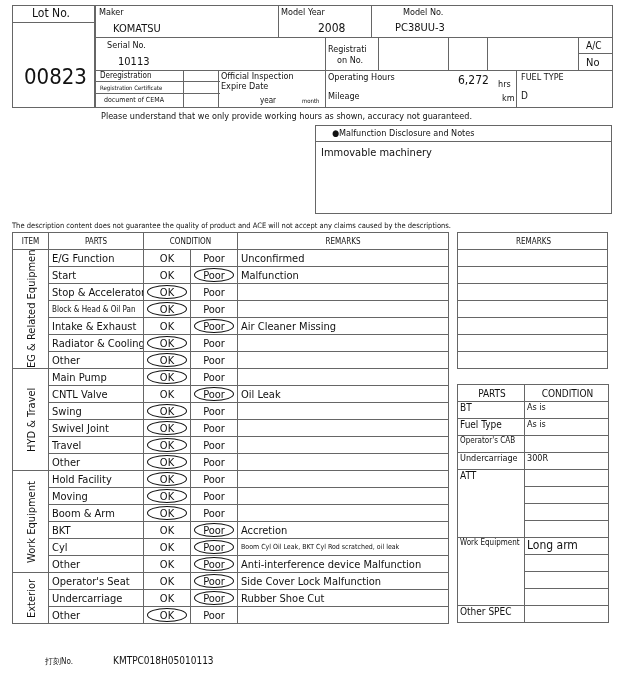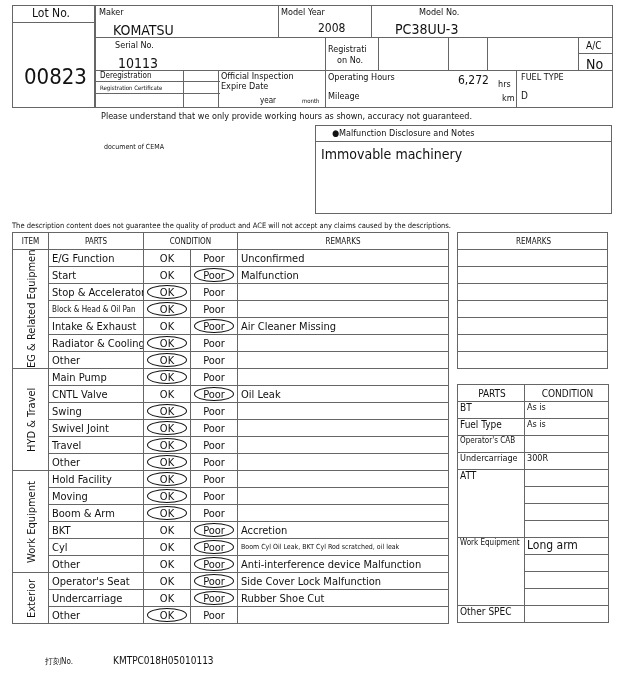--- a/index.html
+++ b/index.html
@@ -1,20 +1,20 @@
 <!DOCTYPE html>
 <html><head>
 <meta charset="utf-8">
 <style>
   html, body { margin:0; padding:0; background:#fff; }
   body { width:640px; height:680px; position:relative; overflow:hidden;
          font-family:"DejaVu Sans Condensed","DejaVu Sans",sans-serif; color:#111; }
   .bx { position:absolute; border:1px solid #666; box-sizing:border-box; }
   .t { position:absolute; white-space:nowrap; }
-  .f8 { font-size:8px; } .f9 { font-size:9px; } .f10 { font-size:10px; } .f11 { font-size:14px; } .f12 { font-size:12px; } .f22 { font-size:22px; }
+  .f8 { font-size:8px; } .f9 { font-size:9px; } .f10 { font-size:10px; } .f11 { font-size:11px; } .f12 { font-size:12px; } .f22 { font-size:22px; }
   .hl { position:absolute; height:0; border-top:1px solid #666; }
   .vl { position:absolute; width:0; border-left:1px solid #666; }
   table.ins { position:absolute; border-collapse:collapse; table-layout:fixed; }
   table.ins td { border:1px solid #666; height:16px; padding:0 0 0 3px; font-size:11px; white-space:nowrap; overflow:hidden; }
   .ok, .poor { text-align:center; padding:0 !important; position:relative; }
   .circ::after { content:""; position:absolute; left:3px; right:3px; top:1px; bottom:1px; border:1.6px solid #111; border-radius:50%; }
   .vert { writing-mode:vertical-rl; transform:rotate(180deg); font-size:10px; text-align:center; padding:0 !important; }
   .small { font-size:8px !important; }
   .tiny { font-size:7px !important; }
   table.side { position:absolute; border-collapse:collapse; table-layout:fixed; }
@@ -44,33 +44,33 @@
 <div class="vl" style="left:487px;top:37px;height:33px;"></div>
 <div class="vl" style="left:578px;top:37px;height:33px;"></div>
 <div class="vl" style="left:516px;top:70px;height:38px;"></div>
 <div class="vl" style="left:183px;top:70px;height:38px;"></div>
 <div class="vl" style="left:218px;top:70px;height:38px;"></div>
 
 <div class="t f9" style="left:99px;top:7px;">Maker</div>
 <div class="t f11" style="left:113px;top:22px;">KOMATSU</div>
 <div class="t f9" style="left:281px;top:7px;">Model Year</div>
 <div class="t f12" style="left:318px;top:21px;">2008</div>
-<div class="t f9" style="left:391px;top:7px;padding-left:28px;">Model No.</div>
+<div class="t f9" style="left:375px;top:7px;padding-left:28px;">Model No.</div>
 <div class="t f11" style="left:395px;top:21px;">PC38UU-3</div>
 
-<div class="t f9" style="left:115px;top:40px;">Serial No.</div>
+<div class="t f9" style="left:107px;top:40px;">Serial No.</div>
 <div class="t f11" style="left:118px;top:55px;">10113</div>
 <div class="t f9" style="left:328px;top:44px;">Registrati</div>
 <div class="t f9" style="left:337px;top:55px;">on No.</div>
 <div class="t f10" style="left:586px;top:40px;">A/C</div>
 <div class="t f11" style="left:586px;top:56px;">No</div>
 
 <div class="t f8" style="left:100px;top:71px;">Deregistration</div>
 <div class="t" style="left:100px;top:84px;font-size:6px;">Registration Certificate</div>
-<div class="t" style="left:104px;top:96px;font-size:7px;margin-top:47px;">document of CEMA</div>
+<div class="t" style="left:104px;top:96px;font-size:7px;">document of CEMA</div>
 <div class="t f9" style="left:221px;top:71px;">Official Inspection</div>
 <div class="t f9" style="left:221px;top:81px;">Expire Date</div>
 <div class="t f8" style="left:260px;top:96px;">year</div>
 <div class="t" style="left:302px;top:97px;font-size:6px;">month</div>
 <div class="t f9" style="left:328px;top:72px;">Operating Hours</div>
 <div class="t f12" style="left:458px;top:73px;text-align:center;">6,272</div>
 <div class="t f9" style="left:498px;top:79px;">hrs</div>
 <div class="t f9" style="left:328px;top:91px;">Mileage</div>
 <div class="t f9" style="left:502px;top:93px;">km</div>
 <div class="t f9" style="left:521px;top:72px;">FUEL TYPE</div>

